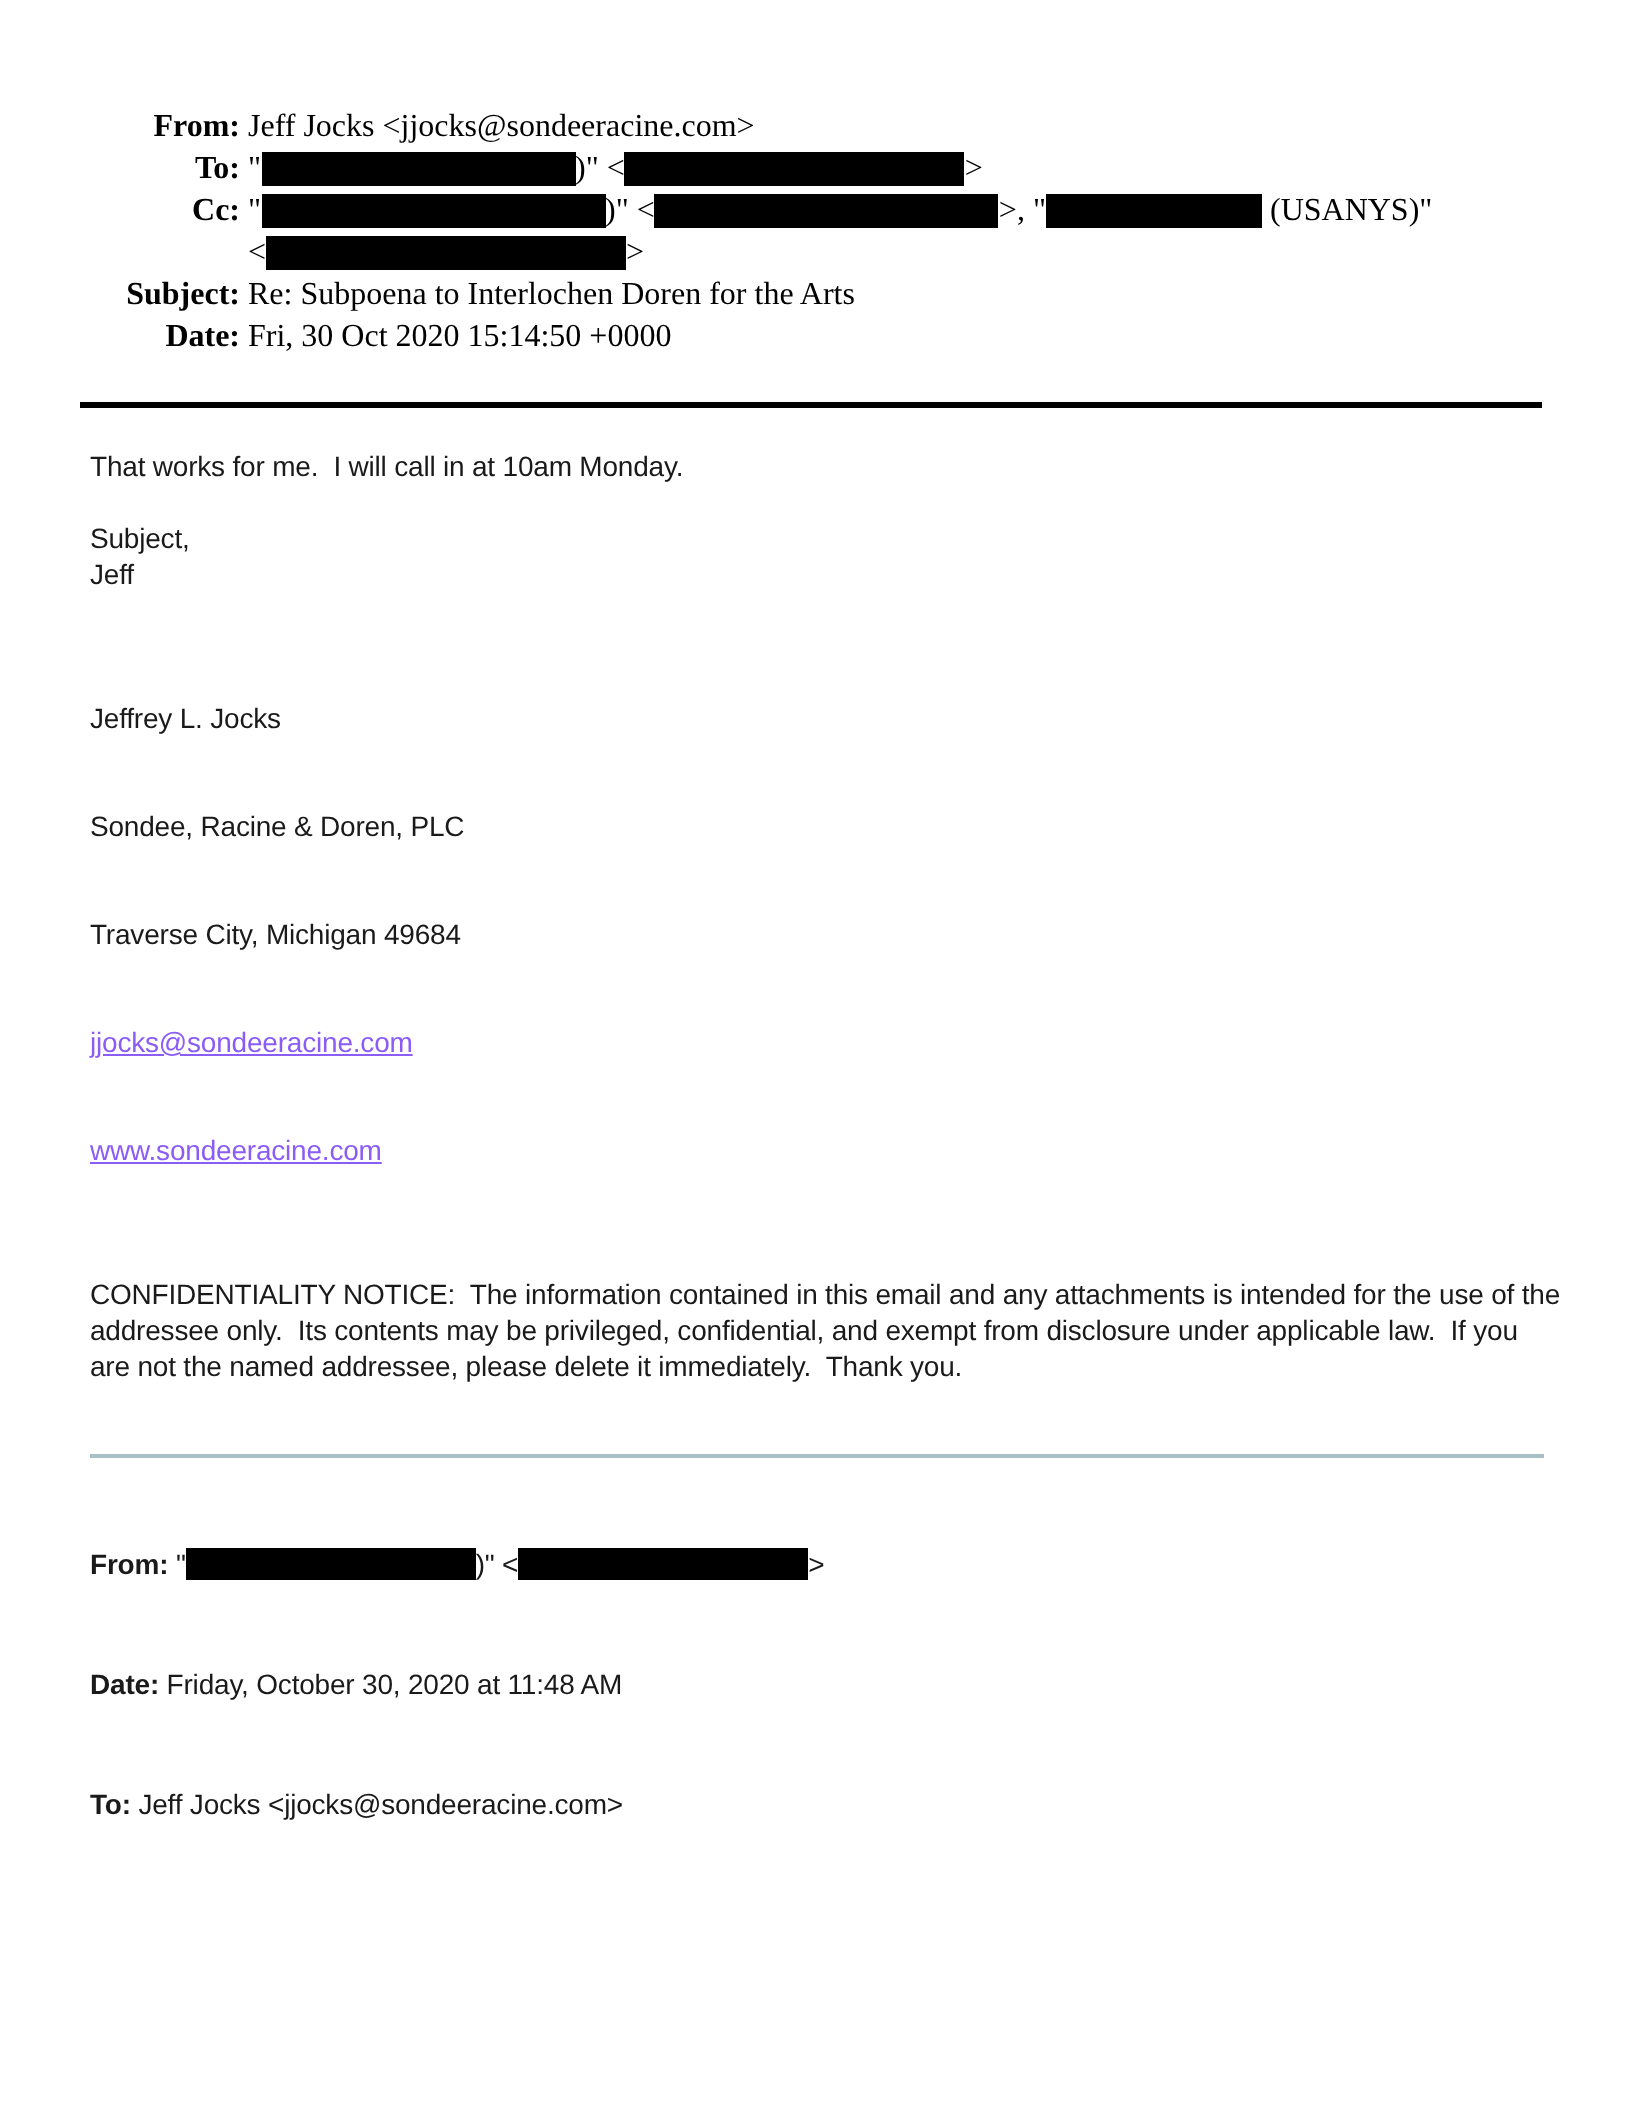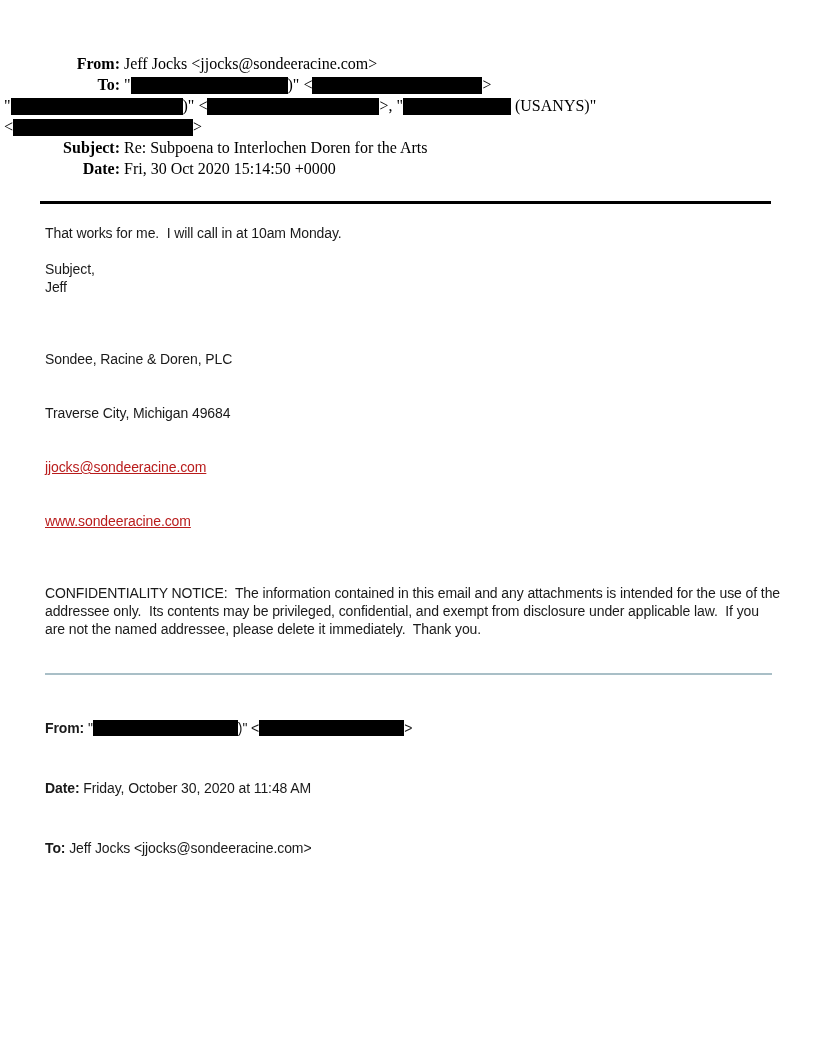--- a/index.html
+++ b/index.html
@@ -26,21 +26,21 @@
   .r16 { height:16px; vertical-align:-3px; }
 
   .rule { margin:22px 0 0 40px; width:731px; height:3px; background:#000; }
 
   
   .bodytext {
     margin-left:45px; margin-top:20px; width:737px;
     font-size:14px; line-height:18px; letter-spacing:-0.1px;
   }
   .bodytext div { white-space:pre-wrap; }
-  a.lnk { color:#b91c1c; text-decoration:underline; }
+  a.lnk { color:#8b5cf6; text-decoration:underline; }
   .mt18 { margin-top:18px; }
 
   .divider { margin-top:35px; width:727px; height:2px; background:#A9BFC7; }
 
   .quoted-header { margin-top:3px; line-height:20px; }
   .quoted-header b { font-weight:bold; }
 </style>
 </head>
 <body>
 
@@ -49,40 +49,42 @@
   <div class="top-header">
     <div class="hrow">
         <div class="hlabel">From:</div>
         <div class="hvalue">Jeff Jocks &lt;jjocks@sondeeracine.com&gt;</div>
       </div>
     <div class="hrow">
         <div class="hlabel">To:</div>
         <div class="hvalue"><span>"</span><span class="redact r17" style="width:157px"></span><span>)" &lt;</span><span class="redact r17" style="width:170px"></span><span>&gt;</span></div>
       </div>
     <div class="hrow">
+        <div class="hlabel">Cc:</div>
         <div class="hvalue"><span>"</span><span class="redact r17" style="width:172px"></span><span>)" &lt;</span><span class="redact r17" style="width:172px"></span><span>&gt;, "</span><span class="redact r17" style="width:108px"></span><span> (USANYS)"</span><div><span>&lt;</span><span class="redact r17" style="width:180px"></span><span>&gt;</span></div></div>
       </div>
     <div class="hrow">
         <div class="hlabel">Subject:</div>
         <div class="hvalue">Re: Subpoena to Interlochen Doren for the Arts</div>
       </div>
     <div class="hrow">
         <div class="hlabel">Date:</div>
         <div class="hvalue">Fri, 30 Oct 2020 15:14:50 +0000</div>
       </div>
   </div>
 
   <div class="rule"></div>
 
   <div class="bodytext">
     <div>That works for me.  I will call in at 10am Monday.</div>
 
     <div class="mt18"><div>Subject,</div><div>Jeff</div></div>
 
     <div class="mt18">
+      <div>Jeffrey L. Jocks</div>
       <div>Sondee, Racine &amp; Doren, PLC</div>
       <div>Traverse City, Michigan 49684</div>
       <div><a class="lnk" href="#">jjocks@sondeeracine.com</a></div>
       <div><a class="lnk" href="#">www.sondeeracine.com</a></div>
     </div>
 
     <div class="mt18">CONFIDENTIALITY NOTICE:  The information contained in this email and any attachments is intended for the use of the addressee only.  Its contents may be privileged, confidential, and exempt from disclosure under applicable law.  If you are not the named addressee, please delete it immediately.  Thank you.</div>
 
     <div class="divider"></div>
 

